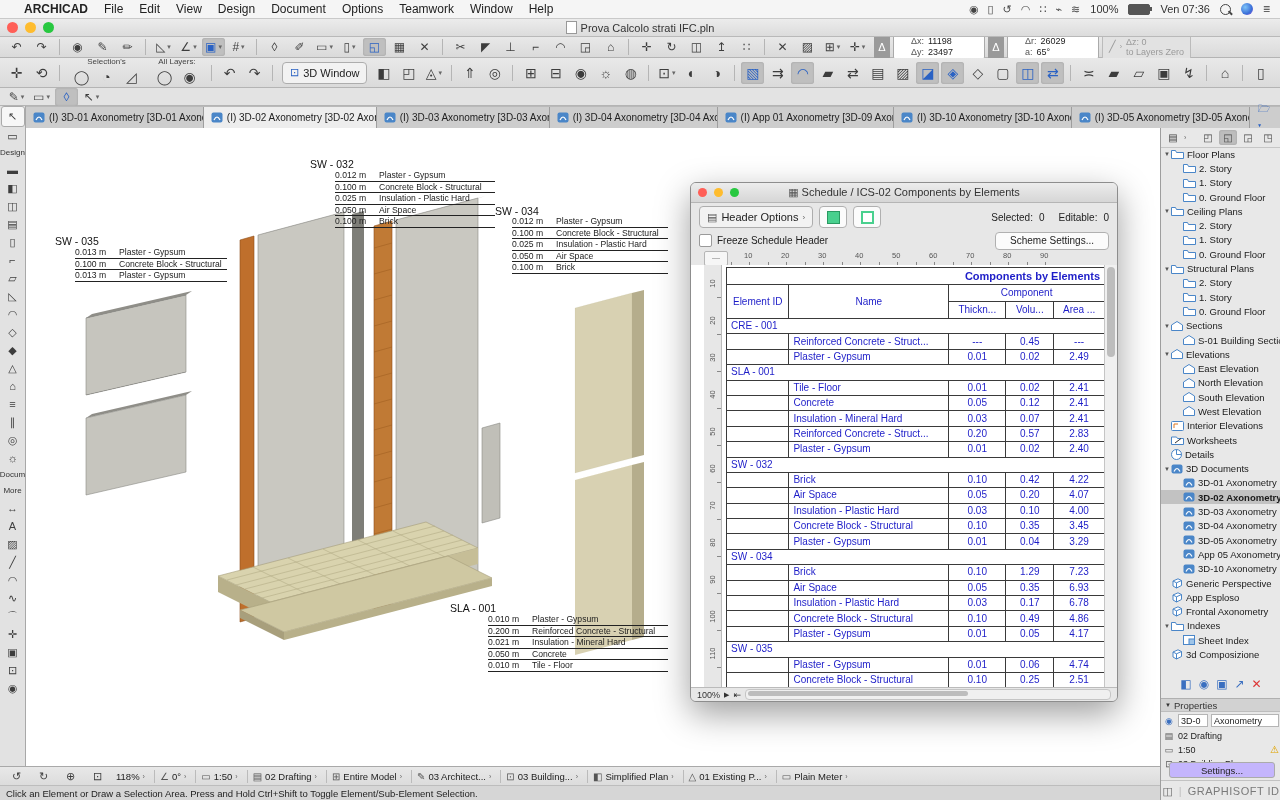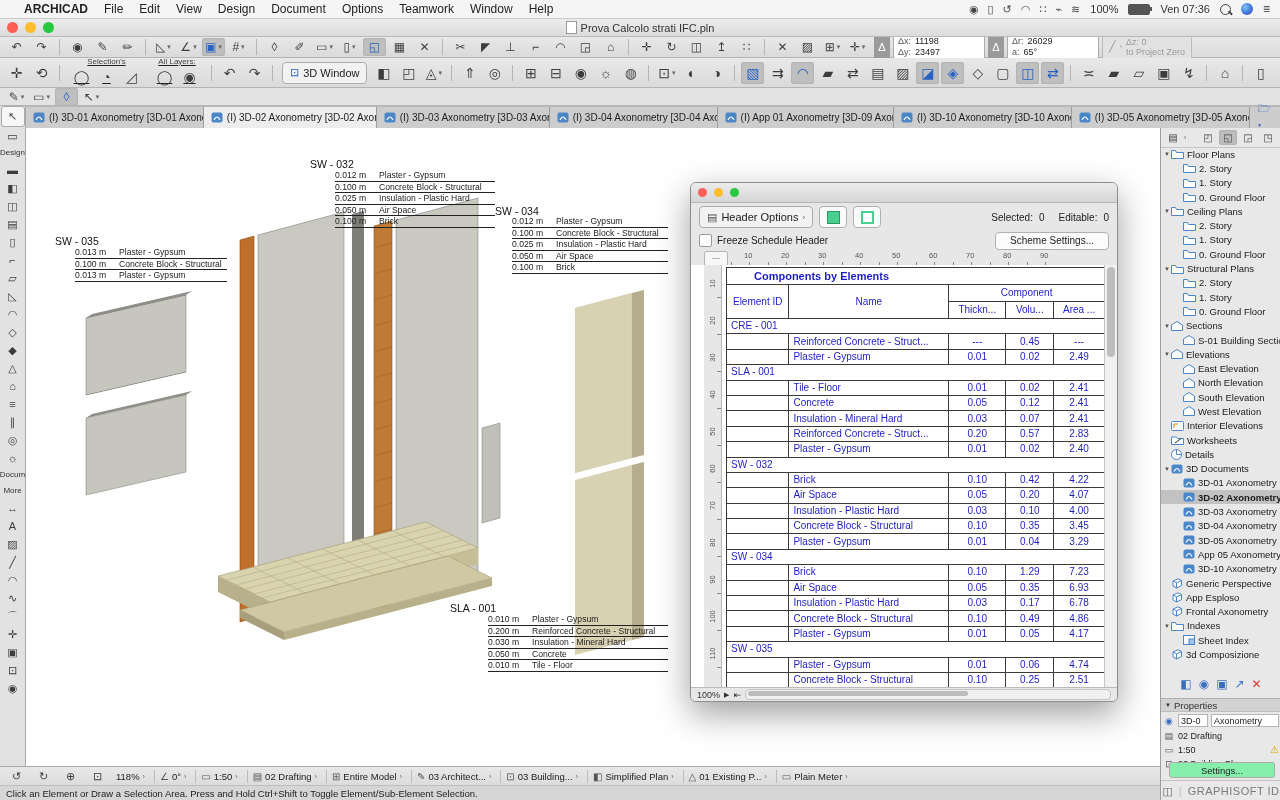--- a/index.html
+++ b/index.html
@@ -25,28 +25,28 @@
   
   .toolbar{position:absolute;left:0;width:1280px;background:linear-gradient(#e9e9e9,#dadada);border-bottom:1px solid #b4b4b4;display:flex;align-items:center;padding:0 4px;box-sizing:border-box;}
   #toolbar1{top:36px;height:22px;}
   #toolbar2{top:58px;height:30px;}
   #toolbar3{top:88px;height:18px;background:#e3e3e3;}
   .tbtn{height:18px;min-width:19px;display:flex;align-items:center;justify-content:center;font-size:12px;color:#3d3d3d;border-radius:3px;margin:0 1px;padding:0 2px;}
   #toolbar2 .tbtn{height:22px;font-size:14px;}
   .tbtn.active{background:#bfbfbf;box-shadow:inset 0 0 2px #999;color:#2a62c4;}
   .tbtn.dd::after{content:"▾";font-size:7px;margin-left:2px;color:#666;}
   .sep{width:1px;height:16px;background:#b5b5b5;margin:0 5px;}
-  .stackgrp{display:flex;flex-direction:column;align-items:center;margin:0 4px;text-decoration:underline;}
+  .stackgrp{display:flex;flex-direction:column;align-items:center;margin:0 4px;}
   .stacklbl{font-size:8px;color:#444;line-height:9px;}
   .stackrow{display:flex;}
   .stackrow .tbtn{height:14px;font-size:10px;}
   .wbtn{display:flex;align-items:center;gap:4px;background:#f2f2f2;border:1px solid #adadad;border-radius:4px;height:20px;padding:0 7px;font-size:11px;color:#222;margin:0 4px;}
   .tracker{display:flex;align-items:center;gap:3px;margin-left:4px;}
   .trk-btn{width:16px;height:26px;background:#9a9a9a;color:#fff;border-radius:3px;display:flex;align-items:center;justify-content:center;font-size:11px;}
-  .trk-box{background:#fff;border:1px solid #aaa;border-radius:3px;height:26px;width:92px;font-size:9px;padding:1px 4px;box-sizing:border-box;display:flex;flex-direction:column;justify-content:center;line-height:11px;color:#222;}
+  .trk-box{background:#fff;border:1px solid #aaa;border-radius:3px;height:26px;width:92px;font-size:9px;padding:1px 17px;box-sizing:border-box;display:flex;flex-direction:column;justify-content:center;line-height:11px;color:#222;}
   .trk-box .lab{color:#555;margin-right:4px;}
   .trk-dis{display:flex;align-items:center;gap:4px;background:#e2e2e2;border:1px solid #bbb;border-radius:3px;height:26px;padding:0 6px;color:#9a9a9a;font-size:9px;}
   
   #tabbar{position:absolute;left:26px;top:106px;width:1254px;height:22px;background:#b9b9b9;display:flex;align-items:flex-end;z-index:10;}
   .tab{height:21px;background:#cdcdcd;border-right:1px solid #9e9e9e;display:flex;align-items:center;gap:4px;padding:0 7px;font-size:10px;color:#222;white-space:nowrap;overflow:hidden;max-width:178px;}
   .tab.active{background:#ededed;}
   .tab .cube{flex:0 0 12px;}
   .tab-overflow{height:21px;display:flex;align-items:center;padding:0 8px;background:#cdcdcd;font-size:11px;color:#2a62c4;}
   
   #palette{position:absolute;left:0;top:106px;width:26px;height:660px;background:#e2e2e2;border-right:1px solid #a8a8a8;display:flex;flex-direction:column;align-items:center;z-index:5;box-sizing:border-box;}
@@ -75,21 +75,21 @@
   #sched-ruler{height:16px;position:relative;background:#e7e7e7;border-bottom:1px solid #bbb;}
   .corner{position:absolute;left:13px;top:1px;width:22px;height:13px;background:#f6f6f6;border:1px solid #b5b5b5;border-radius:2px;font-size:8px;color:#777;text-align:center;line-height:12px;}
   .hrule-num{position:absolute;top:1px;font-size:7.5px;color:#555;}
   .htick{position:absolute;bottom:0;width:1px;height:4px;background:#888;}
   #sched-content{position:absolute;left:0;top:82px;width:414px;height:422px;background:#fff;}
   #sched-vruler{position:absolute;left:13px;top:0;width:17px;height:422px;background:#e7e7e7;border-right:1px solid #bbb;}
   .vrule-num{position:absolute;left:1px;font-size:7.5px;color:#555;transform:rotate(-90deg);transform-origin:center;width:14px;text-align:center;}
   .vtick{position:absolute;right:0;height:1px;width:4px;background:#888;}
   #sched-table{position:absolute;left:35px;top:2px;border-collapse:collapse;}
   #sched-table td{border:1px solid #3a3a3a;color:#1d1dc8;font-size:10px;padding:0 4px;height:14.4px;line-height:12px;white-space:nowrap;overflow:hidden;}
-  #sched-table td.tt{font-weight:bold;text-align:left;font-size:11px;height:16px;padding-left:27px;}
+  #sched-table td.tt{font-weight:bold;text-align:right;font-size:11px;height:16px;padding-left:27px;}
   #sched-table td.hd{text-align:center;font-size:10px;height:16px;}
   #sched-table td.num{text-align:center;}
   #sched-vsb{position:absolute;right:0;top:82px;width:12px;height:422px;background:#f0f0f0;border-left:1px solid #c5c5c5;}
   #sched-vsb .thumb{position:absolute;left:2px;top:2px;width:8px;height:90px;background:#bdbdbd;border-radius:4px;}
   #sched-bottom{position:absolute;left:0;bottom:0;width:426px;height:14px;background:#e7e7e7;border-top:1px solid #bbb;display:flex;align-items:center;font-size:9px;color:#333;padding:0 6px;gap:4px;box-sizing:border-box;}
   #sched-hsb{flex:1;height:9px;background:#f0f0f0;border:1px solid #c5c5c5;border-radius:4px;position:relative;}
   #sched-hsb .thumb{position:absolute;left:2px;top:1px;height:5px;width:220px;background:#bdbdbd;border-radius:3px;}
   
   #sidebar{position:absolute;left:1160px;top:128px;width:120px;height:672px;background:#e8e8e8;border-left:1px solid #9e9e9e;z-index:20;box-sizing:border-box;}
   #nav-top{height:19px;display:flex;align-items:center;padding:0 3px;gap:2px;border-bottom:1px solid #c6c6c6;}
@@ -99,21 +99,21 @@
   .trow{height:14.3px;display:flex;align-items:center;font-size:9.5px;color:#1a1a1a;white-space:nowrap;}
   .trow.selected{background:#c2c2c2;font-weight:bold;}
   .trow .arr{width:8px;font-size:6px;color:#555;text-align:center;flex:0 0 8px;}
   .trow .tico{margin-right:3px;display:flex;}
   #nav-actions{position:absolute;left:0;top:545px;width:120px;height:22px;display:flex;align-items:center;justify-content:center;gap:7px;font-size:12px;color:#3a6fc0;}
   #nav-actions .del{color:#d33;}
   #props-hdr{position:absolute;left:0;top:570px;width:120px;height:14px;background:#d2d2d2;border-top:1px solid #b0b0b0;border-bottom:1px solid #bdbdbd;display:flex;align-items:center;font-size:9.5px;color:#333;padding-left:4px;box-sizing:border-box;gap:3px;}
   .prow{position:absolute;left:2px;width:116px;height:13px;display:flex;align-items:center;font-size:9px;color:#222;gap:3px;}
   .prow .pic{font-size:9px;color:#555;flex:0 0 12px;text-align:center;}
   .pbox{background:#fff;border:1px solid #b5b5b5;height:11px;display:flex;align-items:center;padding:0 2px;}
-  #settingsbtn{position:absolute;left:8px;top:634px;width:104px;height:14px;background:#86efac;border:1px solid #ababab;border-radius:3px;font-size:9.5px;color:#222;display:flex;align-items:center;justify-content:center;}
+  #settingsbtn{position:absolute;left:8px;top:634px;width:104px;height:14px;background:#c4b5fd;border:1px solid #ababab;border-radius:3px;font-size:9.5px;color:#222;display:flex;align-items:center;justify-content:center;}
   #brandbar{position:absolute;left:0;top:652px;width:120px;height:20px;border-top:1px solid #c2c2c2;display:flex;align-items:center;justify-content:center;gap:6px;color:#6e6e6e;}
   #brandbar .brand{font-size:11px;letter-spacing:.5px;color:#7a7a7a;}
   
   #quickbar{position:absolute;left:0;top:766px;width:1160px;height:19px;background:linear-gradient(#e8e8e8,#dcdcdc);border-top:1px solid #a9a9a9;display:flex;align-items:center;padding:0 4px;font-size:9.5px;color:#222;box-sizing:border-box;}
   .qitem{display:flex;align-items:center;gap:3px;margin-right:4px;white-space:nowrap;}
   .qitem .qic{font-size:10px;color:#555;}
   .qitem .qarr{font-size:7px;color:#666;}
   .qsep{width:1px;height:13px;background:#bbb;margin:0 5px;}
   #statusline{position:absolute;left:0;top:785px;width:1160px;height:15px;background:#d6d6d6;border-top:1px solid #bdbdbd;font-size:9.5px;color:#222;display:flex;align-items:center;padding-left:6px;box-sizing:border-box;}
   .cube{width:12px;height:11px;}
@@ -210,21 +210,21 @@
       <div><span class="lab">Δy:</span><span>23497</span></div>
     </div>
     <div class="trk-btn">Δ</div>
     <div class="trk-box">
       <div><span class="lab">Δr:</span><span>26029</span></div>
       <div><span class="lab">a:</span><span>65°</span></div>
     </div>
     <div class="trk-dis">
       <span style="font-size:11px;">╱</span>
         <span style="font-size:7px;">›</span>
-      <span><span>Δz:</span> <span>0</span><br><span>to Project Zero</span></span>
+      <span><span>Δz:</span> <span>0</span><br><span>to Layers Zero</span></span>
     </div>
   </div>
 </div>
 <div id="toolbar2" class="toolbar">
   <div id="tb2-icons" style="display:flex;align-items:center;">
       <div class="tbtn">✛</div>
       <div class="tbtn">⟲</div>
       <div class="sep"></div>
       <div class="stackgrp">
         <div class="stacklbl">Selection's</div>
@@ -528,40 +528,41 @@
       <div class="ann-rows" style="left: 462px; top: 486px; width: 180px;">
         <div class="ann-row">
           <span class="ann-th">0.010 m</span>
           <span>Plaster - Gypsum</span>
         </div>
         <div class="ann-row">
           <span class="ann-th">0.200 m</span>
           <span>Reinforced Concrete - Structural</span>
         </div>
         <div class="ann-row">
-          <span class="ann-th">0.030 m</span>
+          <span class="ann-th">0.021 m</span>
           <span>Insulation - Mineral Hard</span>
         </div>
         <div class="ann-row">
           <span class="ann-th">0.050 m</span>
           <span>Concrete</span>
         </div>
         <div class="ann-row">
           <span class="ann-th">0.010 m</span>
           <span>Tile - Floor</span>
         </div>
       </div>
     </div>
 </div>
 
 <div id="schedwin">
   <div id="sched-title">
     <span class="tl r" style="width:9px;height:9px;"></span>
     <span class="tl y" style="width:9px;height:9px;"></span>
     <span class="tl g" style="width:9px;height:9px;"></span>
+    <span class="stitle"><span style="color:#555;">▦ </span><span>Schedule / ICS-02 Components by Elements</span></span>
   </div>
   <div id="sched-toolrow">
     <div class="wbtn" style="margin:0;">
       <span style="color:#555;">▤</span>
       <span>Header Options</span>
       <span style="font-size:8px;color:#666;">›</span>
     </div>
     <div class="greenbtn">
         <span class="gsq"></span>
       </div>

